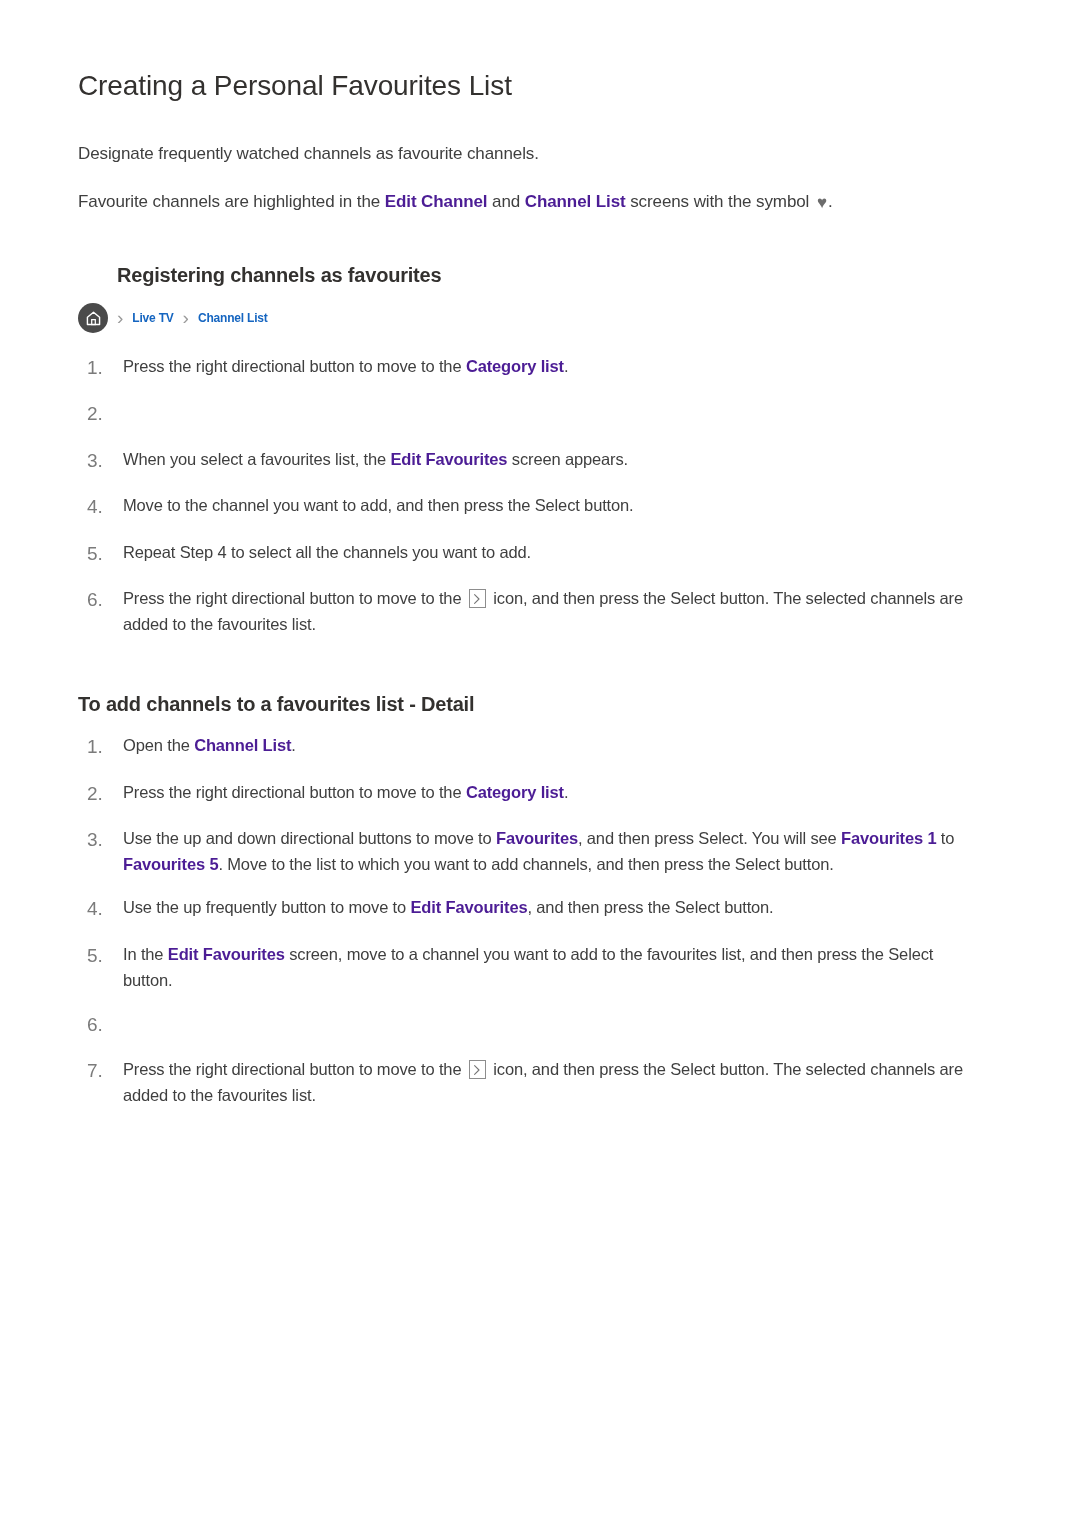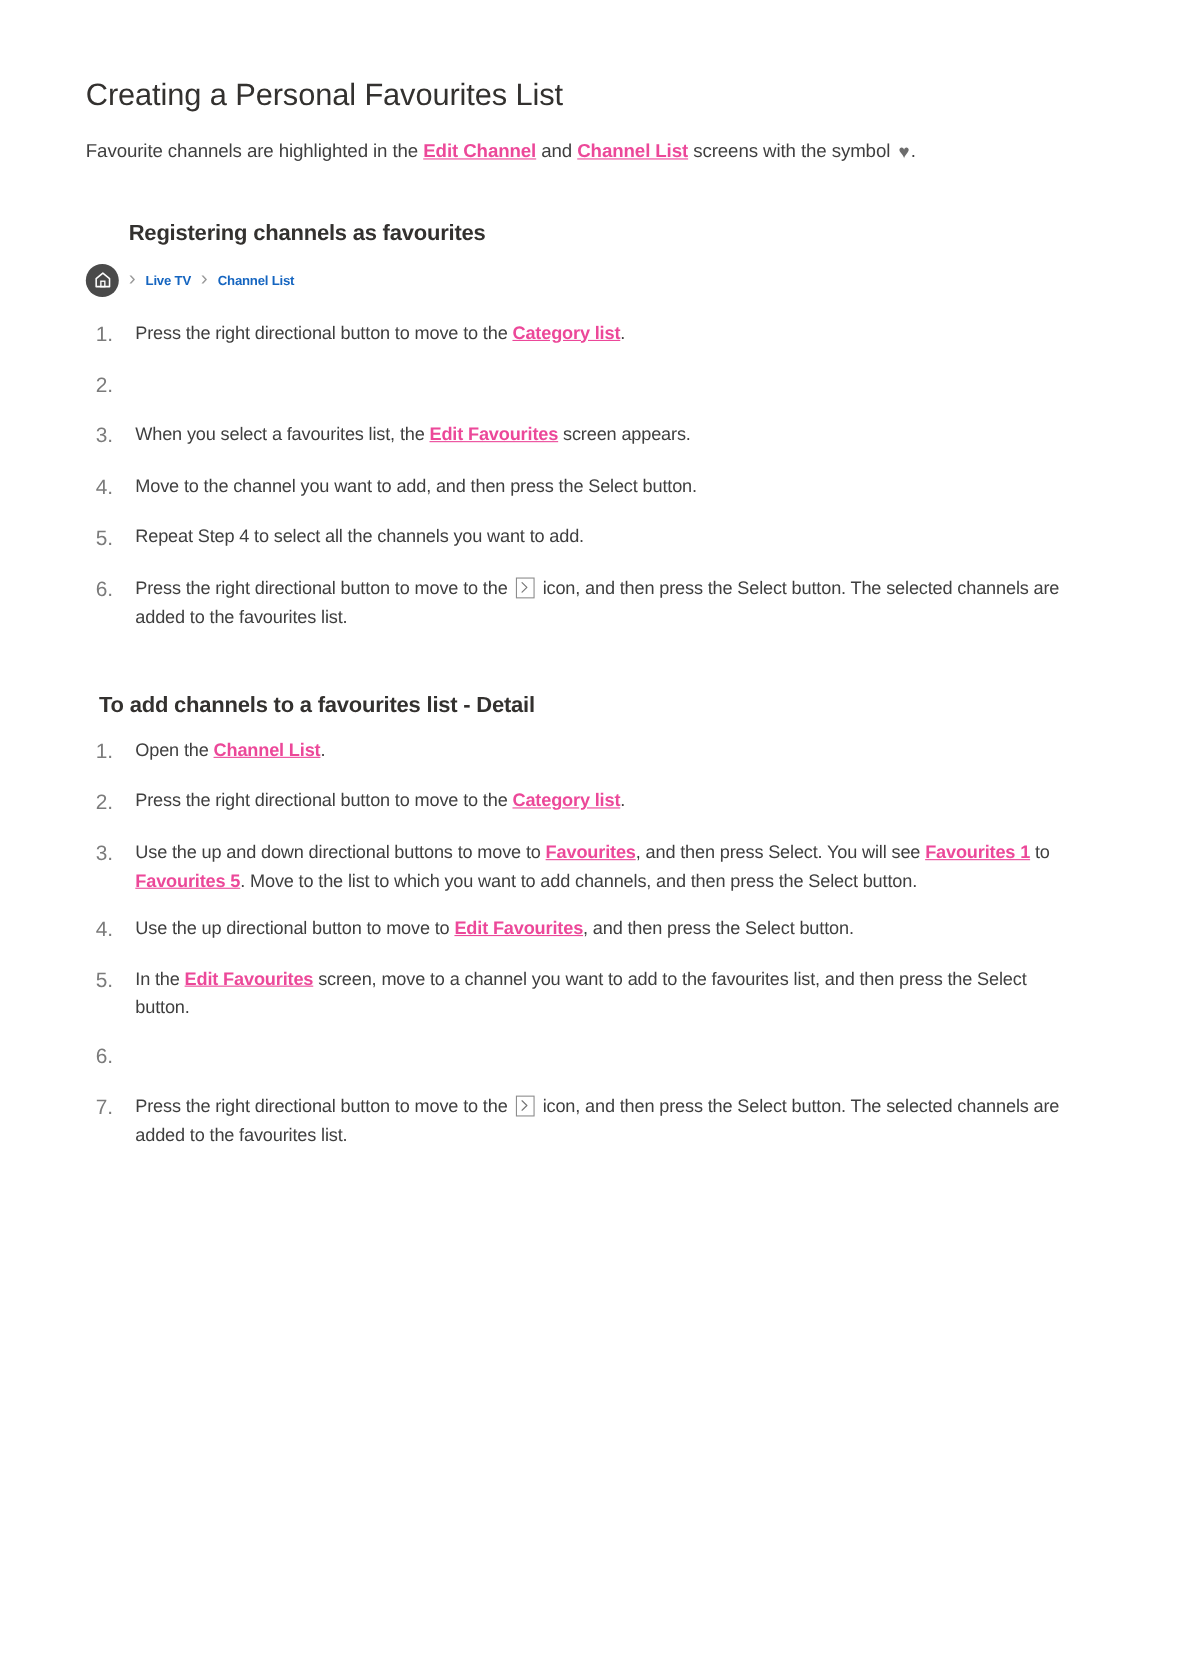--- a/index.html
+++ b/index.html
@@ -41,44 +41,43 @@
     font-size: 17px;
     line-height: 1.5;
     color: #3f3f3f;
     margin: 0;
     letter-spacing: -0.1px;
   }
   .intro.first { margin-top: 38px; }
   .intro.second { margin-top: 22px; }
 
   .link {
-    color: #ec4899;
+    color: #4c1d95;
     font-weight: 600;
-    text-decoration: underline;
   }
 
   .heart-glyph {
     display: inline-block;
     color: #6c6c6c;
     font-size: 17px;
     line-height: 1;
     vertical-align: -1px;
     margin: 0 1px 0 3px;
   }
 
   
   .section-heading {
     font-size: 20px;
     font-weight: 700;
     color: #33312f;
     margin: 0;
     letter-spacing: -0.2px;
   }
   .section-heading.h-first { margin-top: 50px; margin-left: 39px; }
-  .section-heading.h-second { margin-top: 56px; margin-left: 12px; }
+  .section-heading.h-second { margin-top: 56px; }
 
   
   .breadcrumb {
     display: flex;
     align-items: center;
     margin-top: 16px;
     gap: 0;
   }
   .home-badge {
     width: 30px;
@@ -173,20 +172,21 @@
     letter-spacing: 0.5px;
   }
 </style>
 </head>
 <body>
 
 <div class="page">
 
   <h1 class="doc-title">Creating a Personal Favourites List</h1>
 
+  <p class="intro first">Designate frequently watched channels as favourite channels.</p>
 
   <p class="intro second"><span>Favourite channels are highlighted in the </span><span class="link">Edit Channel</span><span> and </span><span class="link">Channel List</span><span> screens with the symbol </span><span class="heart-glyph">♥</span><span>.</span></p>
 
   <h2 class="section-heading h-first">Registering channels as favourites</h2>
 
   <div class="breadcrumb">
     <span class="home-badge">
       <svg width="19" height="19" viewBox="0 0 20 20" aria-hidden="true">
         <path d="M10 3.4 L3.6 8.7 L3.6 16.4 L16.4 16.4 L16.4 8.7 Z" fill="none" stroke="#ffffff" stroke-width="1.5" stroke-linejoin="round" stroke-linecap="round"></path>
         <rect x="8.1" y="11.2" width="3.8" height="5.2" fill="none" stroke="#ffffff" stroke-width="1.3"></rect>
@@ -236,21 +236,21 @@
       <li>
         <span class="step-num">2.</span>
         <span class="step-body"><span>Press the right directional button to move to the </span><span class="link">Category list</span><span>.</span></span>
       </li>
       <li>
         <span class="step-num">3.</span>
         <span class="step-body"><span>Use the up and down directional buttons to move to </span><span class="link">Favourites</span><span>, and then press Select. You will see </span><span class="link">Favourites 1</span><span> to </span><span class="link">Favourites 5</span><span>. Move to the list to which you want to add channels, and then press the Select button.</span></span>
       </li>
       <li>
         <span class="step-num">4.</span>
-        <span class="step-body"><span>Use the up directional button to move to </span><span class="link">Edit Favourites</span><span>, and then press the Select button.</span></span>
+        <span class="step-body"><span>Use the up frequently button to move to </span><span class="link">Edit Favourites</span><span>, and then press the Select button.</span></span>
       </li>
       <li>
         <span class="step-num">5.</span>
         <span class="step-body"><span>In the </span><span class="link">Edit Favourites</span><span> screen, move to a channel you want to add to the favourites list, and then press the Select button.</span></span>
       </li>
       <li>
         <span class="step-num">6.</span>
       </li>
       <li>
         <span class="step-num">7.</span>

